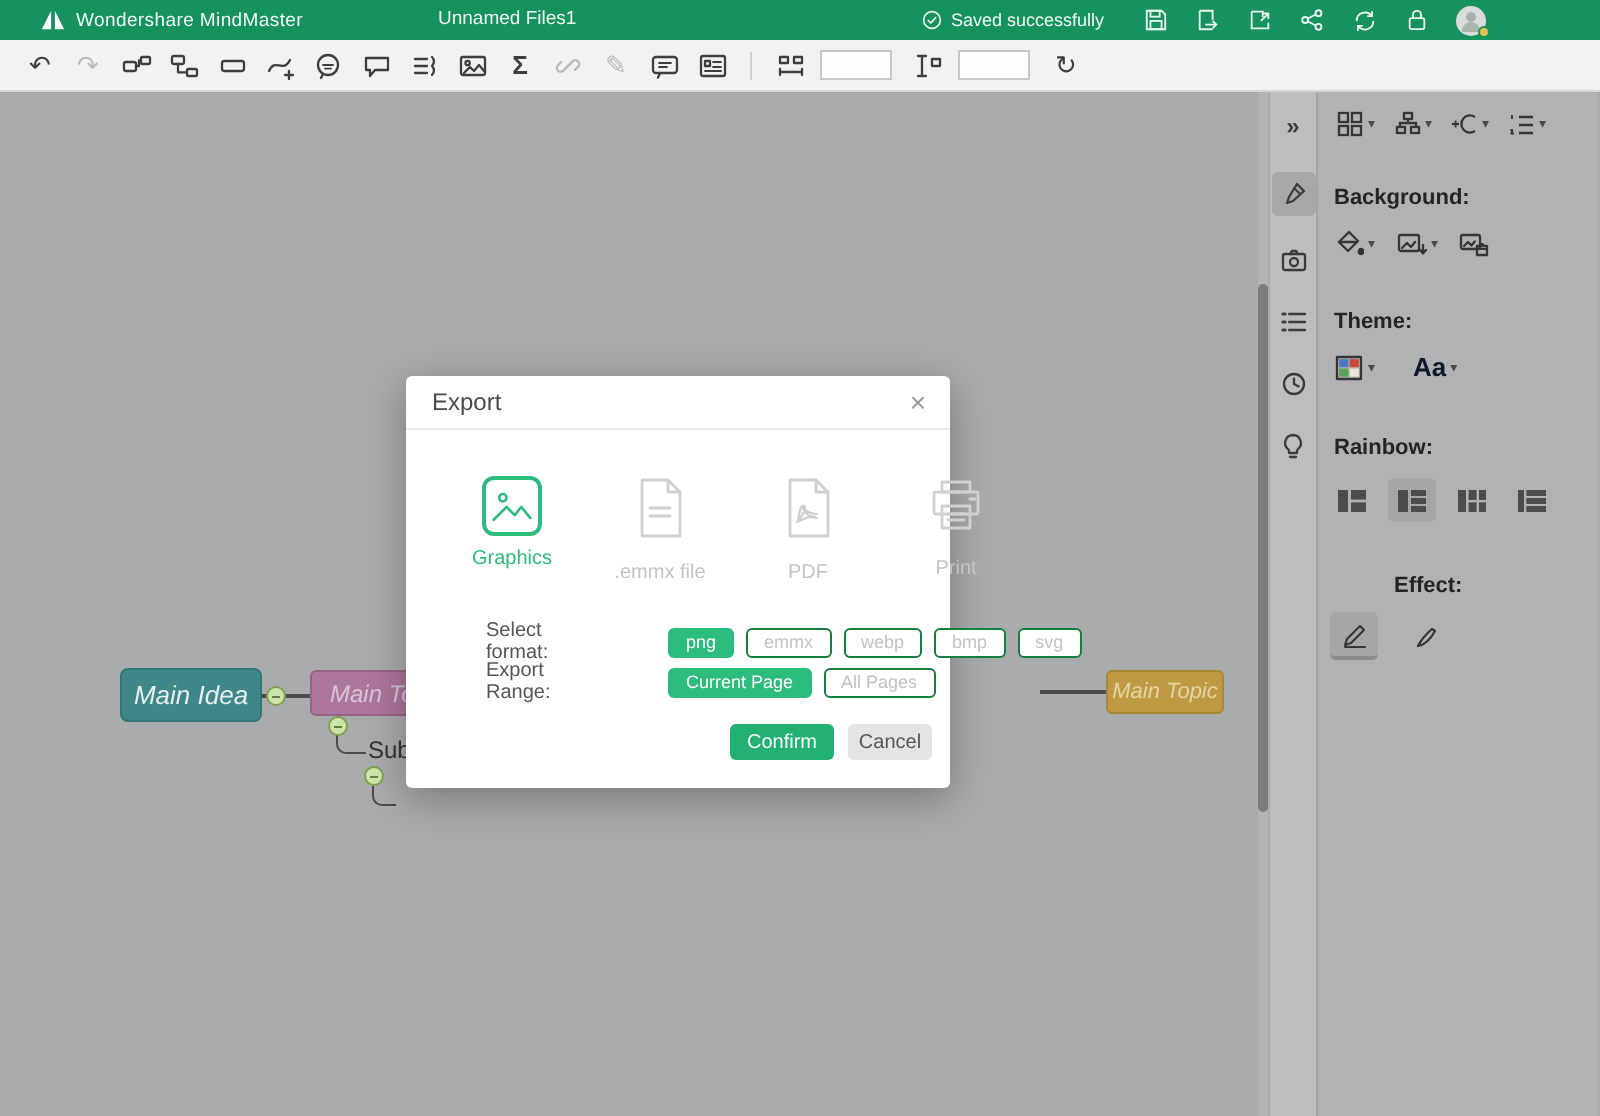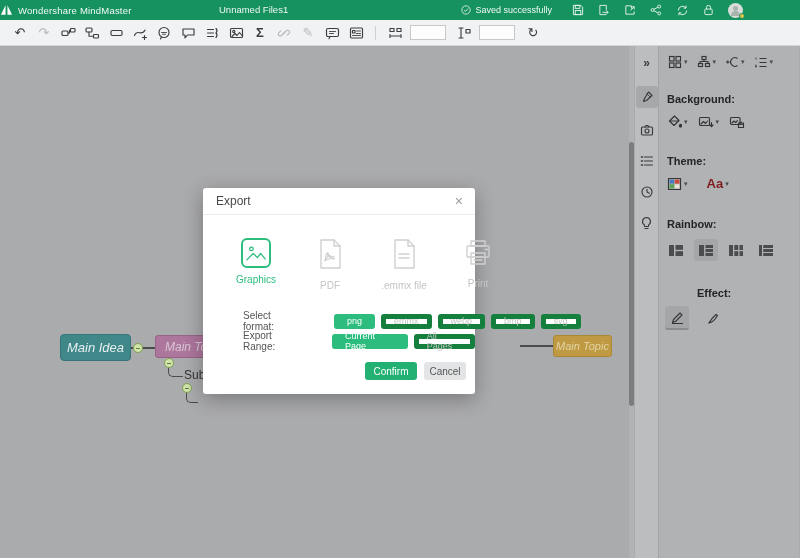--- a/index.html
+++ b/index.html
@@ -1,21 +1,21 @@
 <!DOCTYPE html>
 <html><head>
 <meta charset="utf-8">
 <style>
   * { margin:0; padding:0; box-sizing:border-box; }
   html,body { width:800px; height:558px; font-family:"Liberation Sans", sans-serif; }
   .app { position:relative; width:800px; height:558px; background:#aaabad; overflow:hidden; }
 
   
   .topbar { position:relative; height:20px; background:#16925f; display:flex; align-items:center; color:#f2faf6; }
-  .brand { display:flex; align-items:center; gap:5px; padding-left:0; }
+  .brand { display:flex; align-items:center; gap:5px; padding-left:20px; }
   .brand .name { font-size:9.5px; letter-spacing:.2px; }
   .doc-title { position:absolute; left:219px; top:0; height:20px; line-height:20px; font-size:9.5px; color:#eef8f3; }
   .topbar-right { position:absolute; right:0; top:0; height:20px; display:flex; align-items:center; gap:14px; padding-right:57px; }
   .saved { display:flex; align-items:center; gap:4px; font-size:9px; margin-right:6px; }
   .tb-ic { display:flex; align-items:center; }
   .tb-ic svg { stroke:#e9f4ee; fill:none; stroke-width:1; }
   .avatar { position:relative; width:15px; height:15px; border-radius:50%; background:#d8dcda; }
   .avatar .head { position:absolute; left:5px; top:3px; width:5px; height:5px; border-radius:50%; background:#aab2ae; }
   .avatar .body { position:absolute; left:3px; top:8.5px; width:9px; height:5px; border-radius:5px 5px 0 0; background:#aab2ae; }
   .avatar .badge { position:absolute; right:-2px; bottom:-1px; width:6px; height:6px; border-radius:50%; background:#e3c14d; border:1px solid #16925f; }
@@ -59,21 +59,21 @@
   .panel-header { height:20px; display:flex; align-items:center; justify-content:center; font-size:10.5px; color:#2c2d2e; border-bottom:1px solid #a3a4a5; background:#b7b8b9; }
   .quick-row { display:flex; align-items:center; gap:9px; padding:9px 0 0 9px; }
   .dd { display:flex; align-items:center; gap:2px; }
   .dd svg { stroke:#343536; fill:none; stroke-width:1.15; }
   .caret { font-size:7px; color:#4a4b4c; }
   .sec-label { font-weight:bold; font-size:11px; padding-left:8px; color:#232425; }
   .bg-label { margin-top:24px; }
   .icon-row { display:flex; align-items:center; gap:10px; padding-left:8px; margin-top:9px; }
   .icon-row svg { stroke:#343536; fill:none; stroke-width:1.15; stroke-linecap:round; stroke-linejoin:round; }
   .theme-label { margin-top:26px; }
-  .aa { font-size:13px; font-weight:bold; color:#7f1d1d; }
+  .aa { font-size:13px; font-weight:bold; color:#0f172a; }
   .rainbow-label { margin-top:27px; }
   .rb { display:flex; align-items:center; justify-content:center; width:24px; height:22px; border-radius:3px; }
   .rb.sel { background:#a5a6a7; }
   .rb svg { stroke:none; }
   .effect-label { margin-top:26px;margin-left:30px; }
   .fx { width:24px; height:24px; display:flex; align-items:center; justify-content:center; border-radius:3px; font-size:14px; color:#343536; }
   .fx.sel { background:#a5a6a7; border-bottom:2px solid #8b8c8d; }
 
   
   .modal { position:absolute; left:203px; top:188px; width:272px; height:206px; background:#fff; border-radius:3px; box-shadow:0 5px 20px rgba(0,0,0,.30); z-index:10; }
@@ -85,21 +85,21 @@
   .type-label { font-size:10px; color:#c3c4c5; }
   .type-col.sel .type-label { color:#2bbc7e; }
   .g-icon { width:30px; height:30px; border:2px solid #2bbc7e; border-radius:6px; display:flex; align-items:center; justify-content:center; }
   .g-icon svg { stroke:#2bbc7e; fill:none; stroke-width:1.4; stroke-linecap:round; stroke-linejoin:round; }
   .doc-ic svg { stroke:#cfd0d1; fill:none; stroke-width:1.4; stroke-linecap:round; stroke-linejoin:round; }
   .form-row { position:absolute; left:40px; display:flex; align-items:center;gap:46px; }
   .form-label { font-size:10px; color:#555; width:45px; }
   .row-fmt { top:122px; }
   .row-rng { top:142px; }
   .chipset { display:flex; gap:6px; margin-left:0px; }
-  .chip { height:15px; padding:0 8px; display:flex; align-items:center; justify-content:center; font-size:9px; color:#c2c3c4; border:5px solid #15803d; border-radius:3px; background:#fff; }
+  .chip { height:15px; padding:0 8px; display:flex; align-items:center; justify-content:center; font-size:9px; color:#c2c3c4; border:1px solid #15803d; border-radius:3px; background:#fff; }
   .chip.sel { background:#2bbc7e; border-color:#2bbc7e; color:#fff; }
   .m-foot { position:absolute; right:9px; bottom:14px; display:flex; gap:7px; }
   .btn { height:18px; display:flex; align-items:center; justify-content:center; font-size:10px; border-radius:3px; }
   .btn-confirm { width:52px; background:#23b173; color:#fff; }
   .btn-cancel { width:42px; background:#e3e4e5; color:#555; }
 </style>
 </head>
 <body>
 
 <div class="app">
@@ -470,31 +470,31 @@
               <circle cx="7" cy="6" r="2"></circle>
               <path d="M2,18 l7,-7 4.5,4.5 3.5,-4.5 5,6"></path>
             </svg>
           </span>
         <span class="type-label">Graphics</span>
       </div>
       <div class="type-col doc-ic">
         <span><svg width="26" height="32" viewBox="0 0 26 32">
               <path d="M4,2 h13 l6,6 v22 h-19 z"></path>
               <path d="M17,2 v6 h6"></path>
-              <path d="M8,23 q1,-9 3,-8 q2,1 -3.5,8 q8,-4 10,-2 q-6,-1 -7,-5 q3,3 7,3" stroke-width="1.1"></path>
+              <path d="M8,16 h10 M8,20 h10"></path>
             </svg></span>
-        <span class="type-label">PDF</span>
+        <span class="type-label">.emmx file</span>
       </div>
       <div class="type-col doc-ic">
         <span><svg width="26" height="32" viewBox="0 0 26 32">
               <path d="M4,2 h13 l6,6 v22 h-19 z"></path>
               <path d="M17,2 v6 h6"></path>
-              <path d="M8,16 h10 M8,20 h10"></path>
+              <path d="M8,23 q1,-9 3,-8 q2,1 -3.5,8 q8,-4 10,-2 q-6,-1 -7,-5 q3,3 7,3" stroke-width="1.1"></path>
             </svg></span>
-        <span class="type-label">.emmx file</span>
+        <span class="type-label">PDF</span>
       </div>
       <div class="type-col doc-ic">
         <span><svg width="30" height="30" viewBox="0 0 30 30">
               <rect x="8" y="3" width="14" height="5"></rect>
               <rect x="4" y="8" width="22" height="11" rx="1"></rect>
               <rect x="8" y="15" width="14" height="11"></rect>
               <path d="M11,19 h8 M11,22 h8"></path>
               <path d="M22,11.5 h2.5"></path>
             </svg></span>
         <span class="type-label">Print</span>

